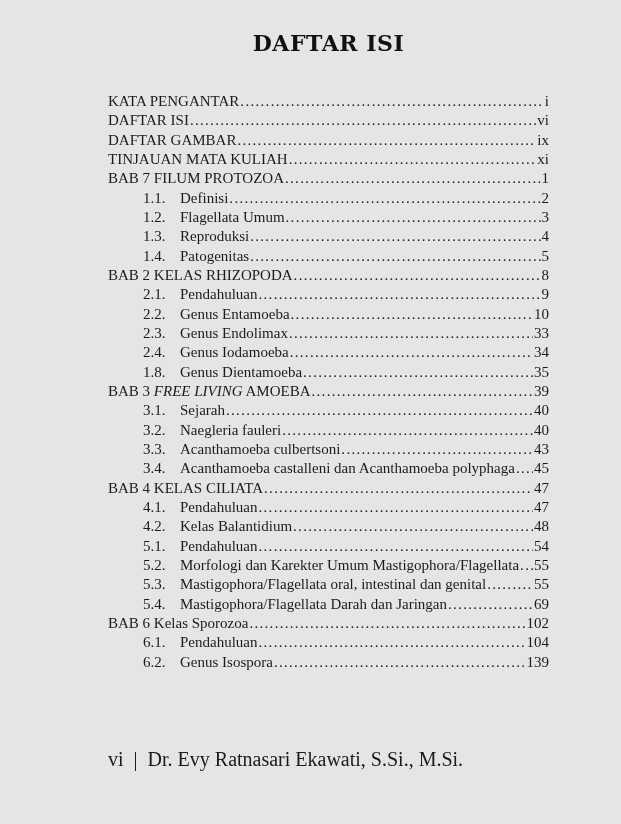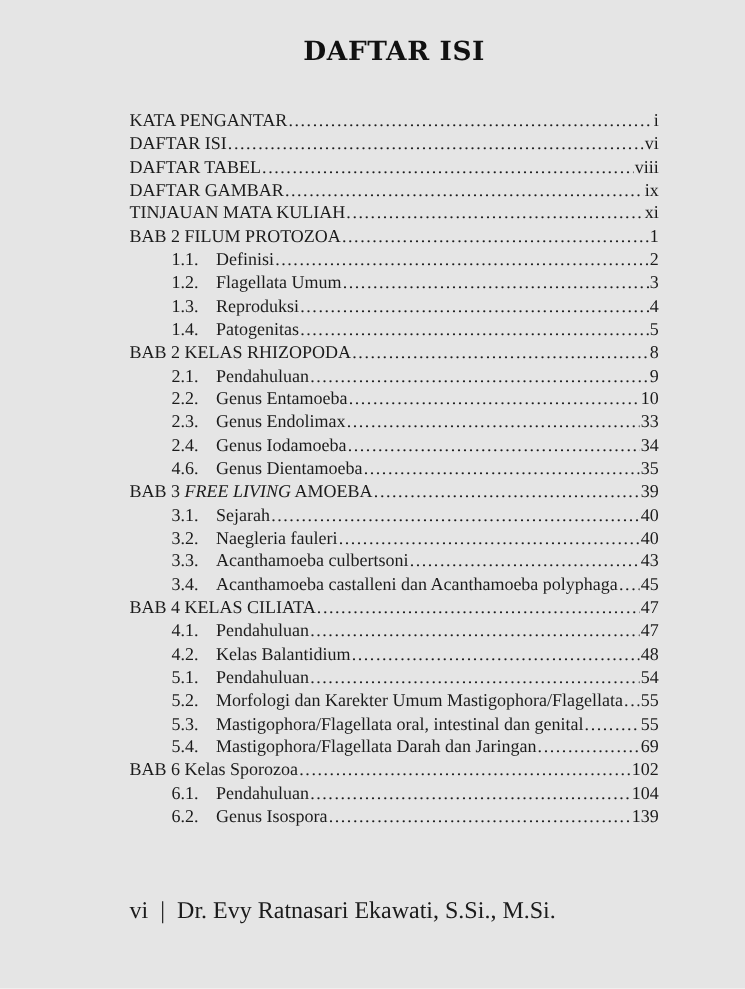--- a/index.html
+++ b/index.html
@@ -98,39 +98,33 @@
     <span class="pagenum">i</span>
   </div>
       <div class="toc-row">
 
     <span class="label">DAFTAR ISI</span>
     <span class="leader"></span>
     <span class="pagenum">vi</span>
   </div>
       <div class="toc-row">
 
-    <span class="label">DAFTAR TABEL</span>
-    <span class="leader"></span>
-    <span class="pagenum">viii</span>
-  </div>
-      <div class="toc-row">
-
     <span class="label">DAFTAR GAMBAR</span>
     <span class="leader"></span>
     <span class="pagenum">ix</span>
   </div>
       <div class="toc-row">
 
     <span class="label">TINJAUAN MATA KULIAH</span>
     <span class="leader"></span>
     <span class="pagenum">xi</span>
   </div>
       <div class="toc-row">
 
-    <span class="label">BAB 2 FILUM PROTOZOA</span>
+    <span class="label">BAB 7 FILUM PROTOZOA</span>
     <span class="leader"></span>
     <span class="pagenum">1</span>
   </div>
       <div class="toc-row">
     <span class="num">1.1.</span>
     <span class="label">Definisi</span>
     <span class="leader"></span>
     <span class="pagenum">2</span>
   </div>
       <div class="toc-row">
@@ -175,21 +169,21 @@
     <span class="leader"></span>
     <span class="pagenum">33</span>
   </div>
       <div class="toc-row">
     <span class="num">2.4.</span>
     <span class="label">Genus Iodamoeba</span>
     <span class="leader"></span>
     <span class="pagenum">34</span>
   </div>
       <div class="toc-row">
-    <span class="num">4.6.</span>
+    <span class="num">1.8.</span>
     <span class="label">Genus Dientamoeba</span>
     <span class="leader"></span>
     <span class="pagenum">35</span>
   </div>
       <div class="toc-row">
 
     <span class="label">BAB 3 <i>FREE LIVING</i> AMOEBA</span>
     <span class="leader"></span>
     <span class="pagenum">39</span>
   </div>

